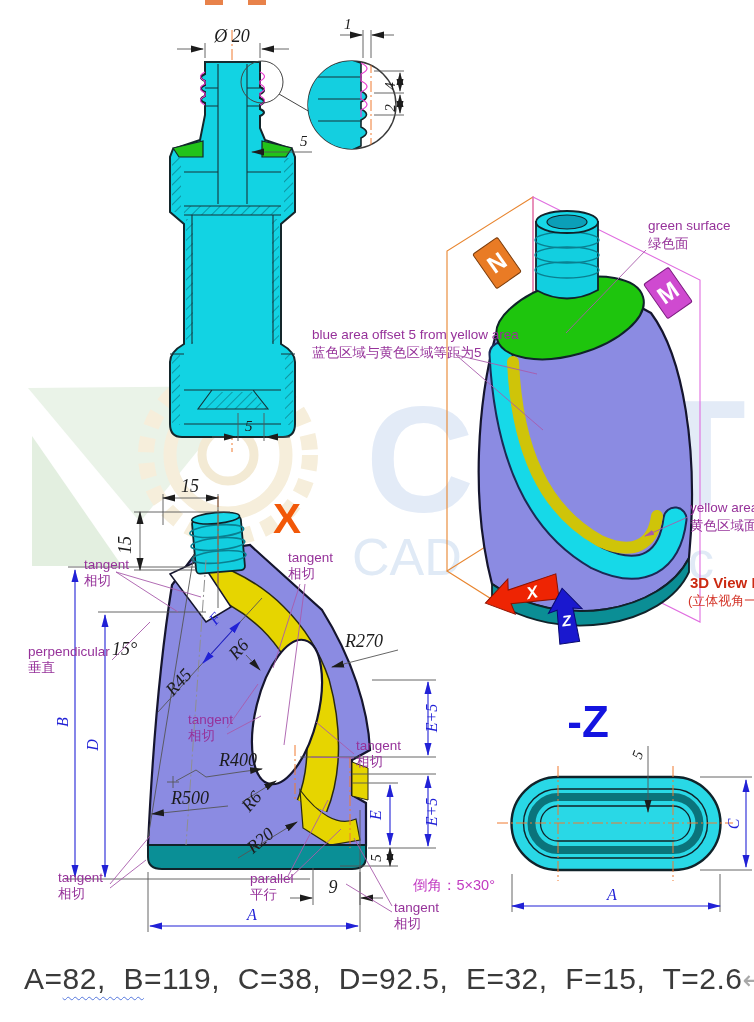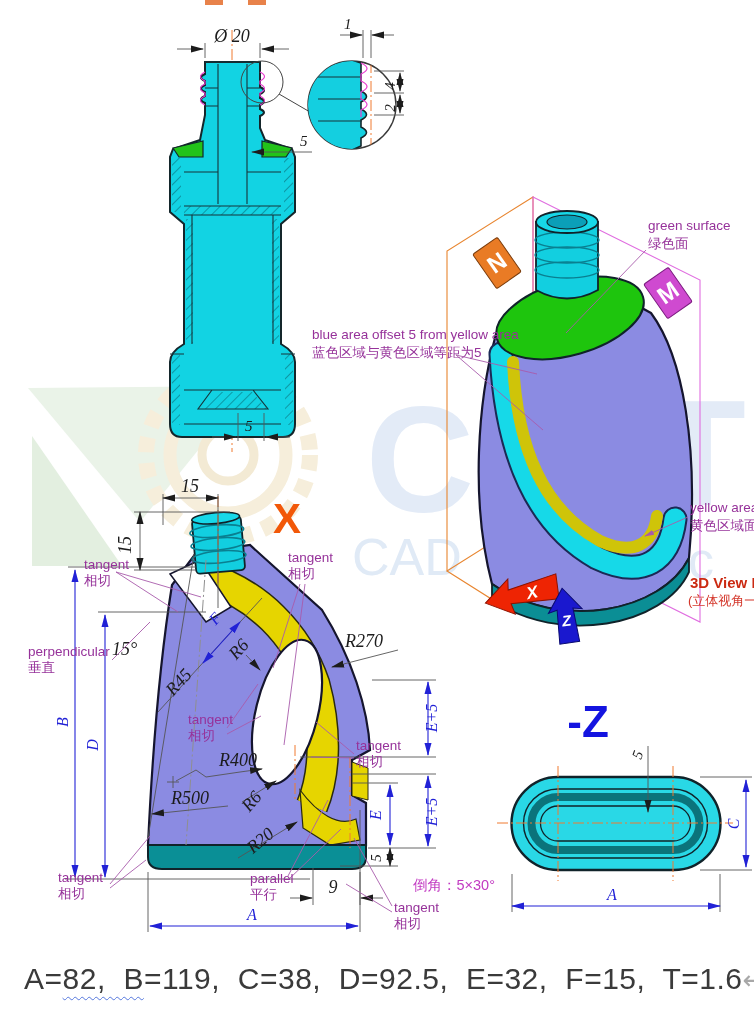--- a/index.html
+++ b/index.html
@@ -252,14 +252,14 @@
     <text class="dimS" x="641" y="760" transform="rotate(-70 641 760)">5</text>
     <path class="ext" d="M700,777 H752 M700,870 H752 M512,874 V912 M720,874 V912"></path>
     <line class="bline" x1="746" y1="780" x2="746" y2="867" marker-start="url(#abl)" marker-end="url(#abl)"></line>
     <text class="dimb" x="739" y="824" transform="rotate(-90 739 824)" text-anchor="middle">C</text>
     <line class="bline" x1="512" y1="906" x2="720" y2="906" marker-start="url(#abl)" marker-end="url(#abl)"></line>
     <text class="dimb" x="612" y="900" text-anchor="middle">A</text>
   </g>
 </svg>
 
 
-<div id="params"><span>A=</span><span class="wavy">82,  B</span><span>=119,  C=38,  D=92.5,  E=32,  F=15,  T=1.6</span><span class="ret">↵</span></div>
+<div id="params"><span>A=</span><span class="wavy">82,  B</span><span>=119,  C=38,  D=92.5,  E=32,  F=15,  T=2.6</span><span class="ret">↵</span></div>
 </div>
 
 </body></html>

